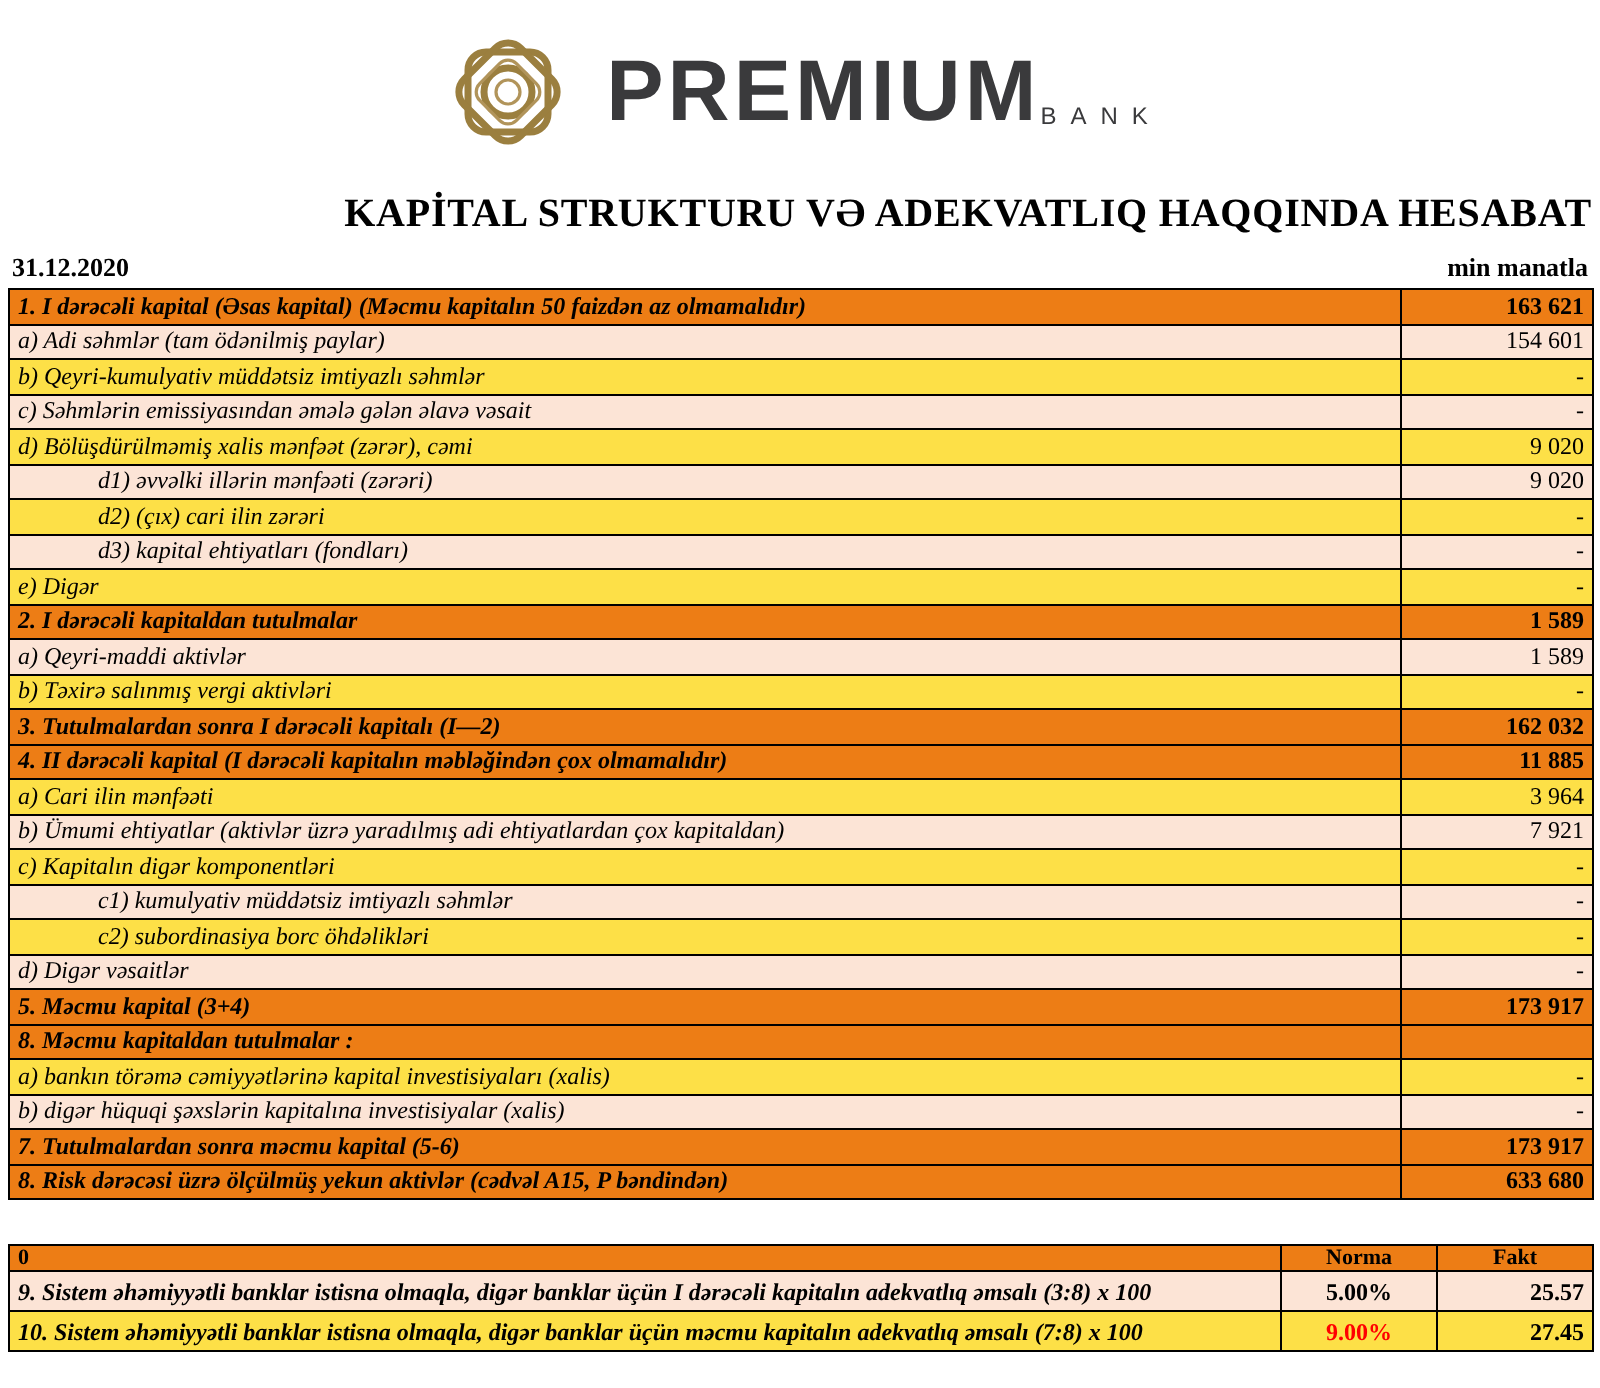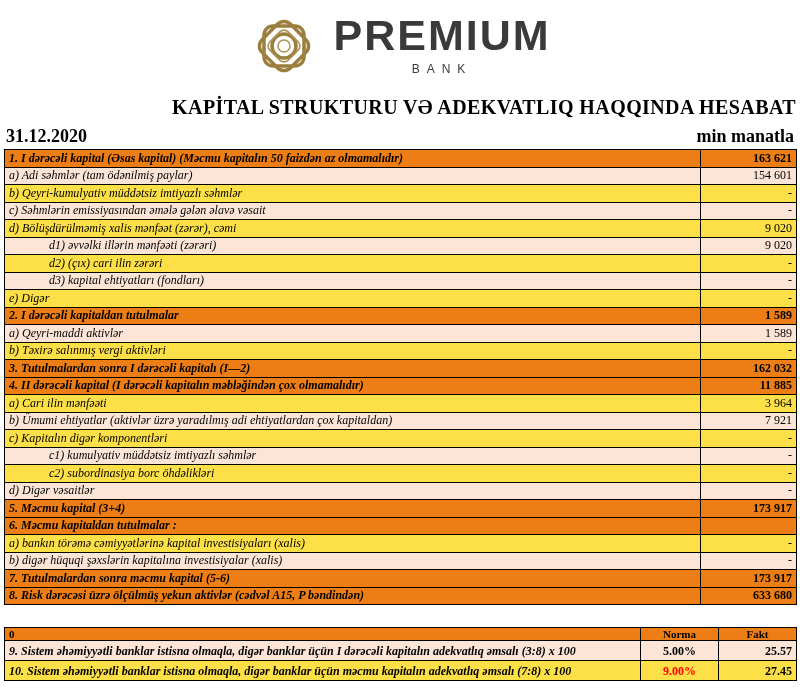--- a/index.html
+++ b/index.html
@@ -11,38 +11,38 @@
   html,body{margin:0;padding:0;}
   body{
     width:800px;height:694px;background:#ffffff;overflow:hidden;
     font-family:"Liberation Serif", serif;color:#000;
   }
   .page{width:800px;height:694px;padding:6px 4px 0 4px;}
 
   
   .logo-wrap{display:flex;justify-content:center;align-items:center;gap:14px;height:80px;}
   .emblem{flex:0 0 auto;}
-  .brand-block{display:flex;flex-direction:column;align-items:center;}
+  .brand-block{display:flex;flex-direction:row;align-items:flex-end;}
   .brand{
     font-family:"Liberation Sans", sans-serif;font-weight:bold;font-size:43px;
     line-height:44px;color:#3a3a3c;letter-spacing:2px;
   }
   .brand-sub{
     font-family:"Liberation Sans", sans-serif;font-size:12px;line-height:20px;
     color:#3a3a3c;letter-spacing:7px;margin-top:2px;
   }
 
   
   .title{
     margin:10px 0 0 0;text-align:right;font-size:20px;font-weight:bold;
     letter-spacing:0.4px;
   }
   .meta-row{
     display:flex;justify-content:space-between;align-items:flex-end;
-    font-size:18px;font-weight:bold;margin-top:7px;padding:0 2px;
+    font-size:13px;font-weight:bold;margin-top:7px;padding:0 2px;
   }
 
   
   table{border-collapse:collapse;width:792px;table-layout:fixed;margin-top:2px;}
   td{
     border:1px solid #000;font-size:12px;line-height:13.5px;
     padding:1.5px 4px;height:16px;overflow:hidden;white-space:nowrap;
   }
   .row-section td{background:var(--orange);font-weight:bold;}
   .row-peach td{background:var(--peach);}
@@ -176,21 +176,21 @@
         </tr>
         <tr class="row-peach">
           <td class="lbl indent-1">d) Digər vəsaitlər</td>
           <td class="val">-</td>
         </tr>
         <tr class="row-section">
           <td class="lbl indent-0">5. Məcmu kapital (3+4)</td>
           <td class="val">173 917</td>
         </tr>
         <tr class="row-section">
-          <td class="lbl indent-0">6. Məcmu kapitaldan tutulmalar :</td>
+          <td class="lbl indent-0">8. Məcmu kapitaldan tutulmalar :</td>
           <td class="val"></td>
         </tr>
         <tr class="row-white">
           <td class="lbl indent-1">a)   bankın törəmə cəmiyyətlərinə kapital investisiyaları (xalis)</td>
           <td class="val">-</td>
         </tr>
         <tr class="row-peach">
           <td class="lbl indent-1">b)   digər hüquqi şəxslərin kapitalına investisiyalar (xalis)</td>
           <td class="val">-</td>
         </tr>

